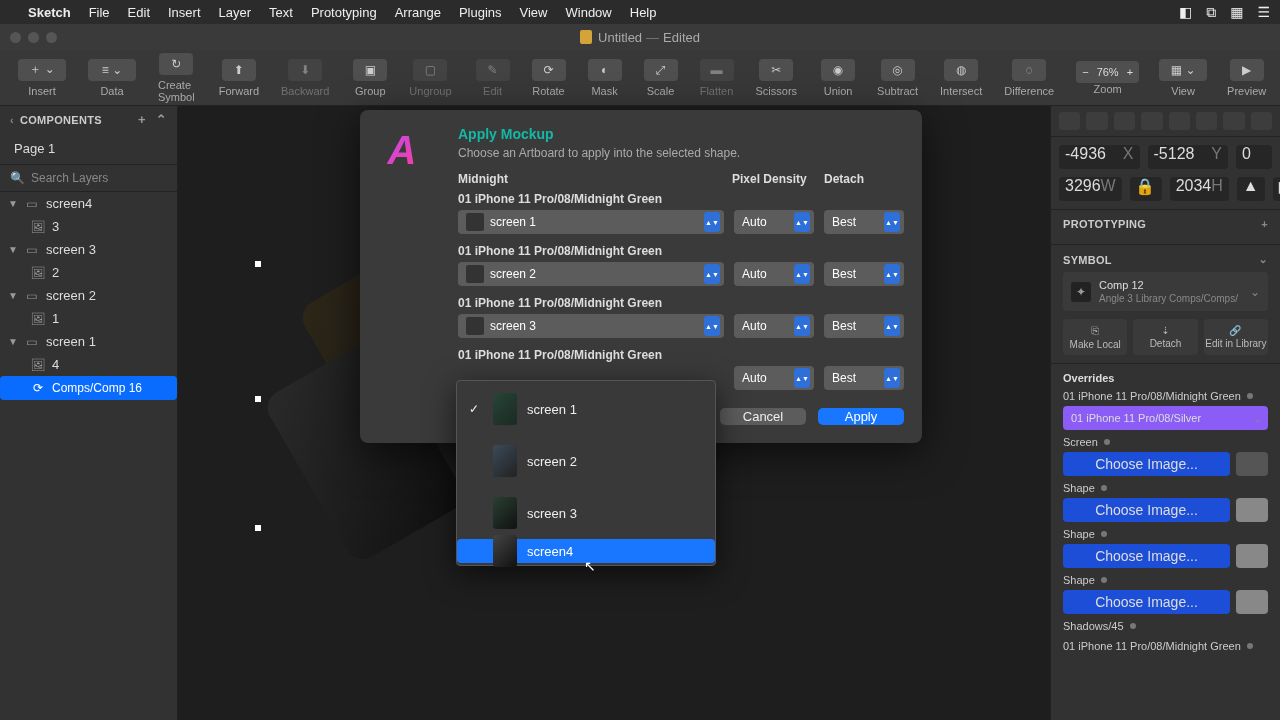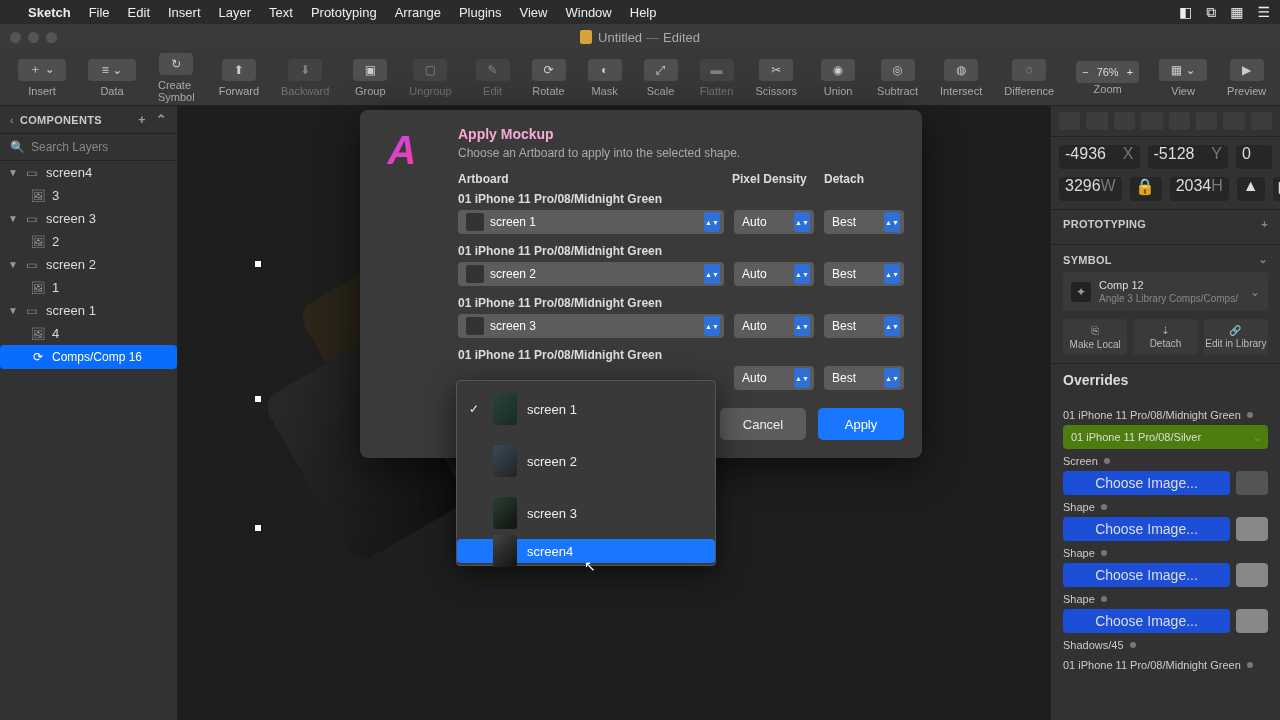--- a/index.html
+++ b/index.html
@@ -49,42 +49,42 @@
 .insp-hdr { display:flex; align-items:center; font-size:11px; font-weight:600; color:#ccc; letter-spacing:0.3px; margin-bottom:6px; }
 .insp-hdr .plus { margin-left:auto; color:#888; }
 .symbol-card { background:#3a3a3a; border-radius:4px; padding:6px 8px; display:flex; align-items:center; gap:8px; margin-bottom:8px; }
 .symbol-card .thumb { width:20px; height:20px; background:#222; border-radius:3px; display:flex; align-items:center; justify-content:center; color:#999; }
 .symbol-card .info { flex:1; font-size:11px; line-height:1.3; }
 .symbol-card .info .sub { color:#888; font-size:10px; }
 .symbol-actions { display:flex; gap:6px; }
 .sa-btn { flex:1; background:#3a3a3a; border-radius:4px; height:36px; display:flex; flex-direction:column; align-items:center; justify-content:center; font-size:10px; color:#bbb; gap:2px; }
 .ovr-label { font-size:11px; color:#ccc; display:flex; align-items:center; gap:6px; margin:6px 0 4px; }
 .ovr-label .dot { width:6px; height:6px; border-radius:50%; background:#777; }
-.ovr-sel { background:#4d7c0f; border-radius:4px; height:24px; display:flex; align-items:center; padding:0 8px; font-size:11px; color:#ddd; position:relative;text-align:center; }
+.ovr-sel { background:#8b5cf6; border-radius:4px; height:24px; display:flex; align-items:center; padding:0 8px; font-size:11px; color:#ddd; position:relative;text-align:center; }
 .ovr-sel::after { content:"⌄"; position:absolute; right:6px; color:#888; }
 .ovr-btn { background:#1d4ed8; border-radius:4px; height:24px; display:flex; align-items:center; justify-content:center; font-size:14px; color:#ddd; flex:1; }
 .ovr-row { display:flex; gap:6px; margin-bottom:4px; }
 .swatch { width:32px; height:24px; background:#555; border-radius:4px; }
 .modal { position:absolute; left:360px; top:110px; width:562px; background:#3a3a3a; border-radius:8px; box-shadow:0 10px 40px rgba(0,0,0,0.6); padding:16px 18px 18px; }
-.modal-hdr { font-size:14px; font-weight:600; color:#f9a8d4; }
+.modal-hdr { font-size:14px; font-weight:600; color:#14b8a6; }
 .modal-sub { font-size:12px; color:#aaa; margin:4px 0 12px; }
 .modal-cols { display:flex; font-size:12px; font-weight:600; color:#ddd; margin-bottom:6px; }
 .modal-cols .c1 { flex:1; }
 .modal-cols .c2 { width:80px; }
 .modal-cols .c3 { width:80px; margin-left:12px; }
 .modal-row { margin-bottom:10px; }
 .modal-title { font-size:12px; font-weight:600; color:#ddd; margin-bottom:4px; }
 .modal-selects { display:flex; gap:10px; }
 .sel { background:#5c5c5c; border-radius:4px; height:24px; display:flex; align-items:center; padding:0 8px; font-size:12px; color:#fff; position:relative; }
 .sel .chevs { position:absolute; right:4px; top:2px; width:16px; height:20px; background:#2f6fd8; border-radius:3px; display:flex; flex-direction:column; align-items:center; justify-content:center; font-size:7px; line-height:7px; color:#fff; }
 .sel.art { flex:1; }
 .sel.art .th { width:18px; height:18px; background:#333; border-radius:2px; margin-right:6px; }
 .sel.sm { width:80px; }
 .modal-ftr { display:flex; justify-content:flex-end; gap:12px; margin-top:18px; }
-.mbtn { width:86px; height:32px; border-radius:5px; display:flex; align-items:center; justify-content:center; font-size:13px; }
+.mbtn { width:86px; height:17px; border-radius:5px; display:flex; align-items:center; justify-content:center; font-size:13px; }
 .mbtn.cancel { background:#5c5c5c; color:#eee; }
 .mbtn.apply { background:#1976ff; color:#fff; }
 .logo { position:absolute; left:18px; top:16px; width:48px; height:48px; display:flex; align-items:center; justify-content:center; font-size:40px; font-weight:700; font-style:italic; background:linear-gradient(135deg,#b84dff,#ff3b8d); -webkit-background-clip:text; color:transparent; }
 .modal-content { margin-left:80px; }
 .dropdown { position:absolute; left:456px; top:380px; width:260px; background:#393939; box-shadow:0 8px 30px rgba(0,0,0,0.6); border-radius:4px; padding:2px 0; border:1px solid #555; }
 .dd-item { display:flex; align-items:center; padding:10px 12px; gap:10px; font-size:13px; color:#eee; position:relative; }
 .dd-item .check { width:14px; color:#eee; font-size:12px; }
 .dd-item .thumb { width:24px; height:32px; background:linear-gradient(135deg,#284438,#1a2a22); border-radius:3px; }
 .dd-item.sel { background:#1976ff; color:#fff; }
 .cursor { position:absolute; left:584px; top:558px; font-size:14px; color:#fff; pointer-events:none; }
@@ -224,20 +224,21 @@
 
   <div class="sidebar-left">
     <div class="panel-hdr">
       <span style="margin-right:6px;color:#888">‹</span>
       <span>COMPONENTS</span>
       <div class="icons">
           <span>+</span>
           <span>⌃</span>
         </div>
     </div>
+    <div class="page">Page 1</div>
     <div class="search-row">
       <span>🔍</span>
       <span>Search Layers</span>
     </div>
     <div class="layers">
       <div class="layer">
           <span class="chev">▼</span>
           <span class="lic">▭</span>
           <span>screen4</span>
         </div>
@@ -356,21 +357,21 @@
             <span>⇣</span>
             <span>Detach</span>
           </div>
         <div class="sa-btn">
             <span>🔗</span>
             <span>Edit in Library</span>
           </div>
       </div>
     </div>
     <div class="insp-section">
-      <div style="font-size:14px;font-weight:600;margin-bottom:21px">Overrides</div>
+      <div style="font-size:11px;font-weight:600;margin-bottom:6px">Overrides</div>
       <div class="ovr-label">
           <span>01 iPhone 11 Pro/08/Midnight Green</span>
           <span class="dot"></span>
         </div>
       <div class="ovr-sel">01 iPhone 11 Pro/08/Silver</div>
 
       <div class="ovr-label">
           <span>Screen</span>
           <span class="dot"></span>
         </div>
@@ -418,21 +419,21 @@
     </div>
   </div>
 </div>
 
 <div class="modal">
   <div class="logo">A</div>
   <div class="modal-content">
     <div class="modal-hdr">Apply Mockup</div>
     <div class="modal-sub">Choose an Artboard to apply into the selected shape.</div>
     <div class="modal-cols">
-      <div class="c1">Artboard</div>
+      <div class="c1">Midnight</div>
       <div class="c2">Pixel Density</div>
       <div class="c3">Detach</div>
     </div>
     <div class="modal-row">
       <div class="modal-title">01 iPhone 11 Pro/08/Midnight Green</div>
       <div class="modal-selects">
         <div class="sel art">
             <div class="th"></div>
             <span>screen 1</span>
             <div class="chevs">▲▼</div>

